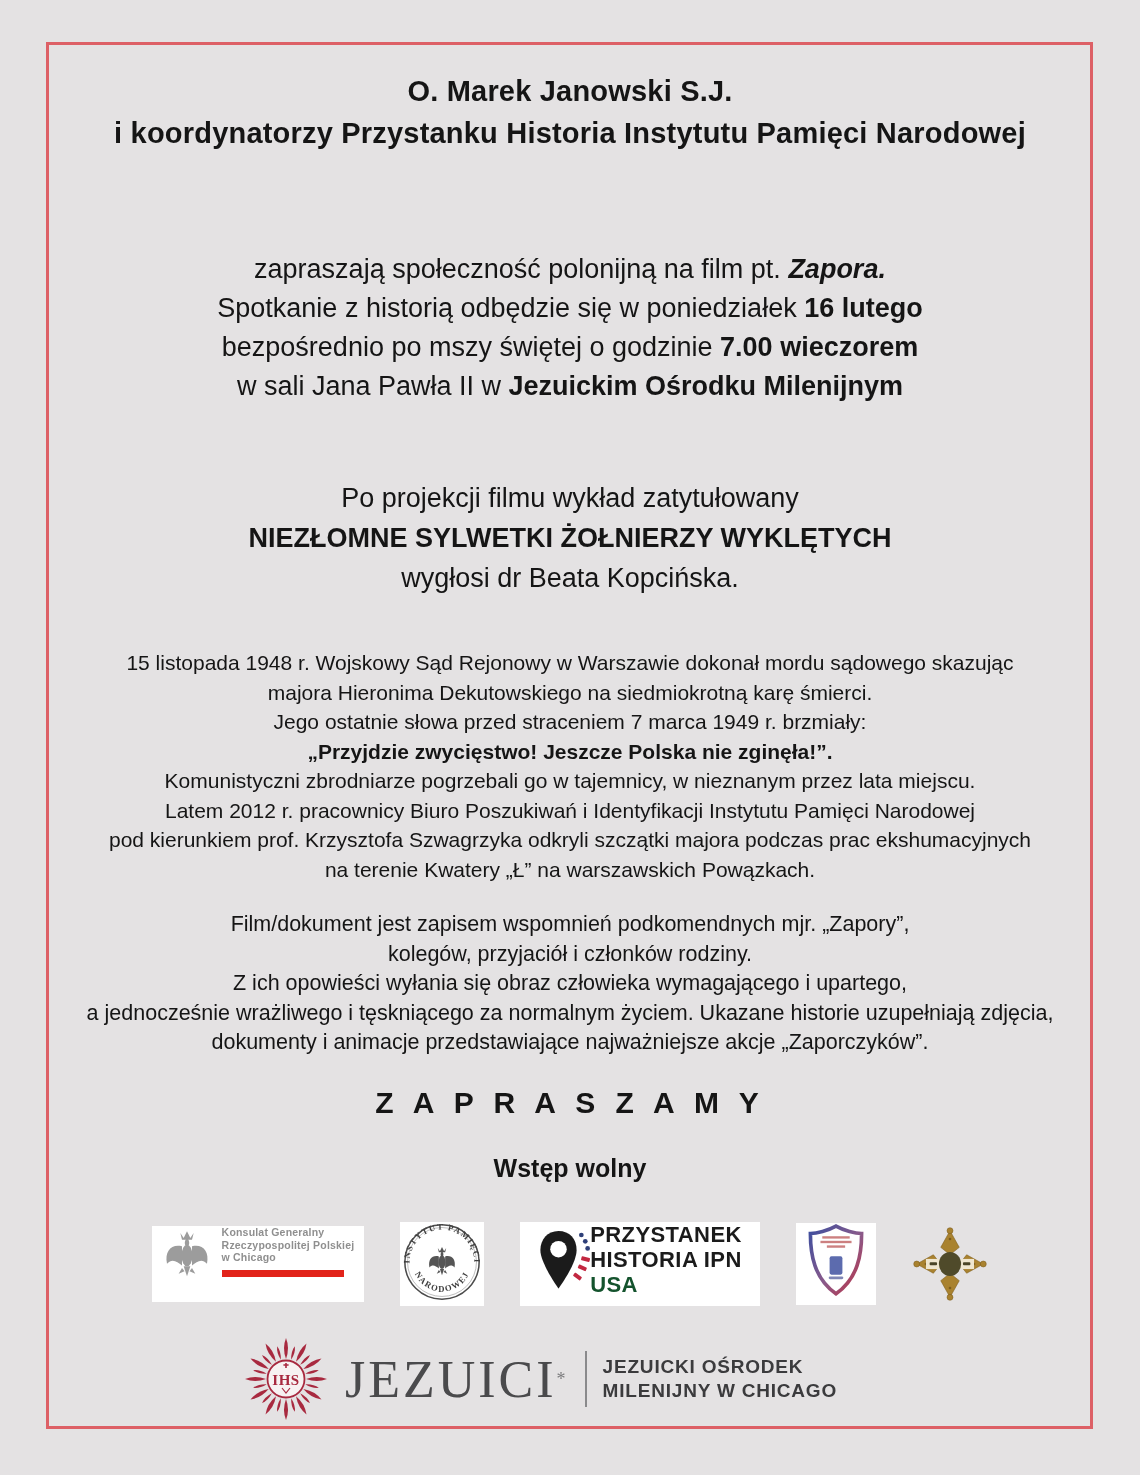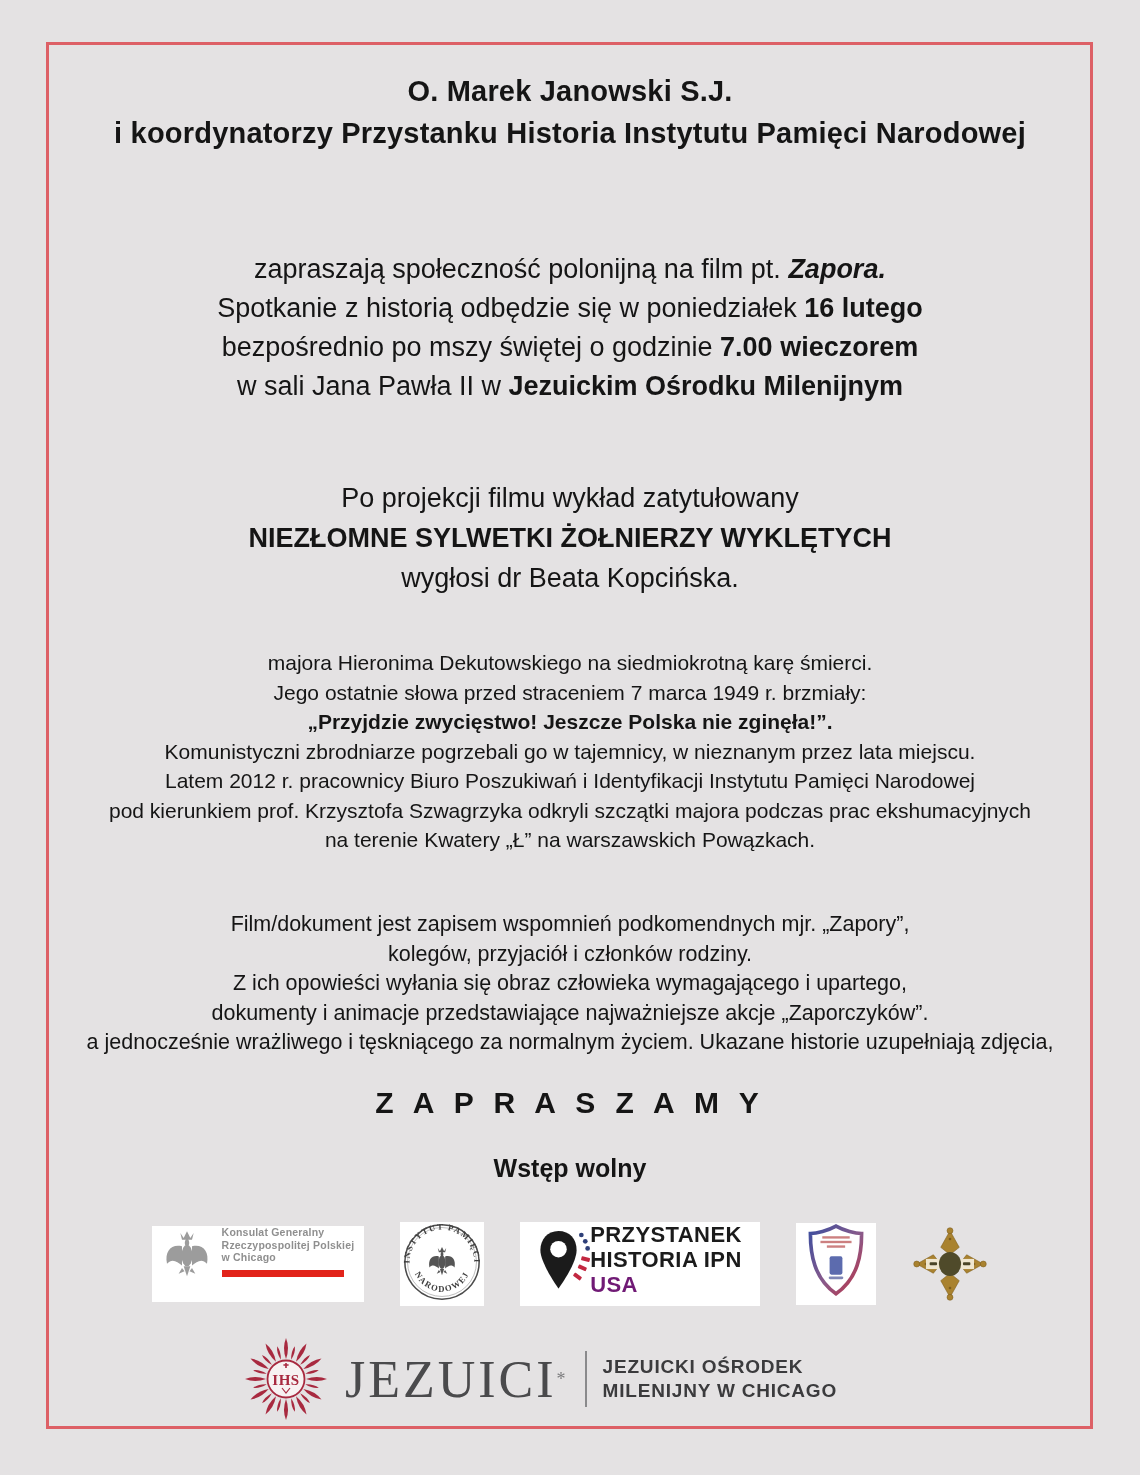--- a/index.html
+++ b/index.html
@@ -61,35 +61,36 @@
     <div><span>w sali Jana Pawła II w </span><b>Jezuickim Ośrodku Milenijnym</b></div>
   </div>
 
   <div class="block lecture">
     <div>Po projekcji filmu wykład zatytułowany</div>
     <div class="b">NIEZŁOMNE SYLWETKI ŻOŁNIERZY WYKLĘTYCH</div>
     <div>wygłosi dr Beata Kopcińska.</div>
   </div>
 
   <div class="block history">
+    <div>15 listopada 1948 r. Wojskowy Sąd Rejonowy w Warszawie dokonał mordu sądowego skazując</div>
     <div>majora Hieronima Dekutowskiego na siedmiokrotną karę śmierci.</div>
     <div>Jego ostatnie słowa przed straceniem 7 marca 1949 r. brzmiały:</div>
     <div class="b">„Przyjdzie zwycięstwo! Jeszcze Polska nie zginęła!”.</div>
     <div>Komunistyczni zbrodniarze pogrzebali go w tajemnicy, w nieznanym przez lata miejscu.</div>
     <div>Latem 2012 r. pracownicy Biuro Poszukiwań i Identyfikacji Instytutu Pamięci Narodowej</div>
     <div>pod kierunkiem prof. Krzysztofa Szwagrzyka odkryli szczątki majora podczas prac ekshumacyjnych</div>
     <div>na terenie Kwatery „Ł” na warszawskich Powązkach.</div>
   </div>
 
   <div class="block film">
     <div>Film/dokument jest zapisem wspomnień podkomendnych mjr. „Zapory”,</div>
     <div>kolegów, przyjaciół i członków rodziny.</div>
     <div>Z ich opowieści wyłania się obraz człowieka wymagającego i upartego,</div>
+    <div>a jednocześnie wrażliwego i tęskniącego za normalnym życiem. Ukazane historie uzupełniają zdjęcia,</div>
     <div>dokumenty i animacje przedstawiające najważniejsze akcje „Zaporczyków”.</div>
-    <div>a jednocześnie wrażliwego i tęskniącego za normalnym życiem. Ukazane historie uzupełniają zdjęcia,</div>
   </div>
 
   <div class="block zapraszamy">Z A P R A S Z A M Y</div>
   <div class="block wstep">Wstęp wolny</div>
 
   <div class="logos">
 
     <div class="logo-box consulate-box">
       <svg width="50" height="54" viewBox="0 0 60 60">
         <defs>
@@ -143,21 +144,21 @@
         </g>
         <g fill="#c22740">
           <rect x="55" y="38" width="11" height="5" rx="1" transform="rotate(14 60 40)"></rect>
           <rect x="51" y="49" width="11" height="5" rx="1" transform="rotate(24 56 51)"></rect>
           <rect x="45" y="60" width="11" height="5" rx="1" transform="rotate(36 50 62)"></rect>
         </g>
       </svg>
       <div class="przystanek-text">
         <div>PRZYSTANEK</div>
         <div>HISTORIA IPN</div>
-        <div style="color:#701a75">USA</div>
+        <div style="color:#14532d">USA</div>
       </div>
     </div>
 
     <div class="logo-box shield-box">
       <svg width="64" height="74" viewBox="0 0 70 80">
         <defs>
           <linearGradient id="shieldGrad" x1="0" y1="0" x2="1" y2="1">
             <stop offset="0" stop-color="#3c4e9f"></stop>
             <stop offset="0.55" stop-color="#8a5a8a"></stop>
             <stop offset="1" stop-color="#c03040"></stop>

